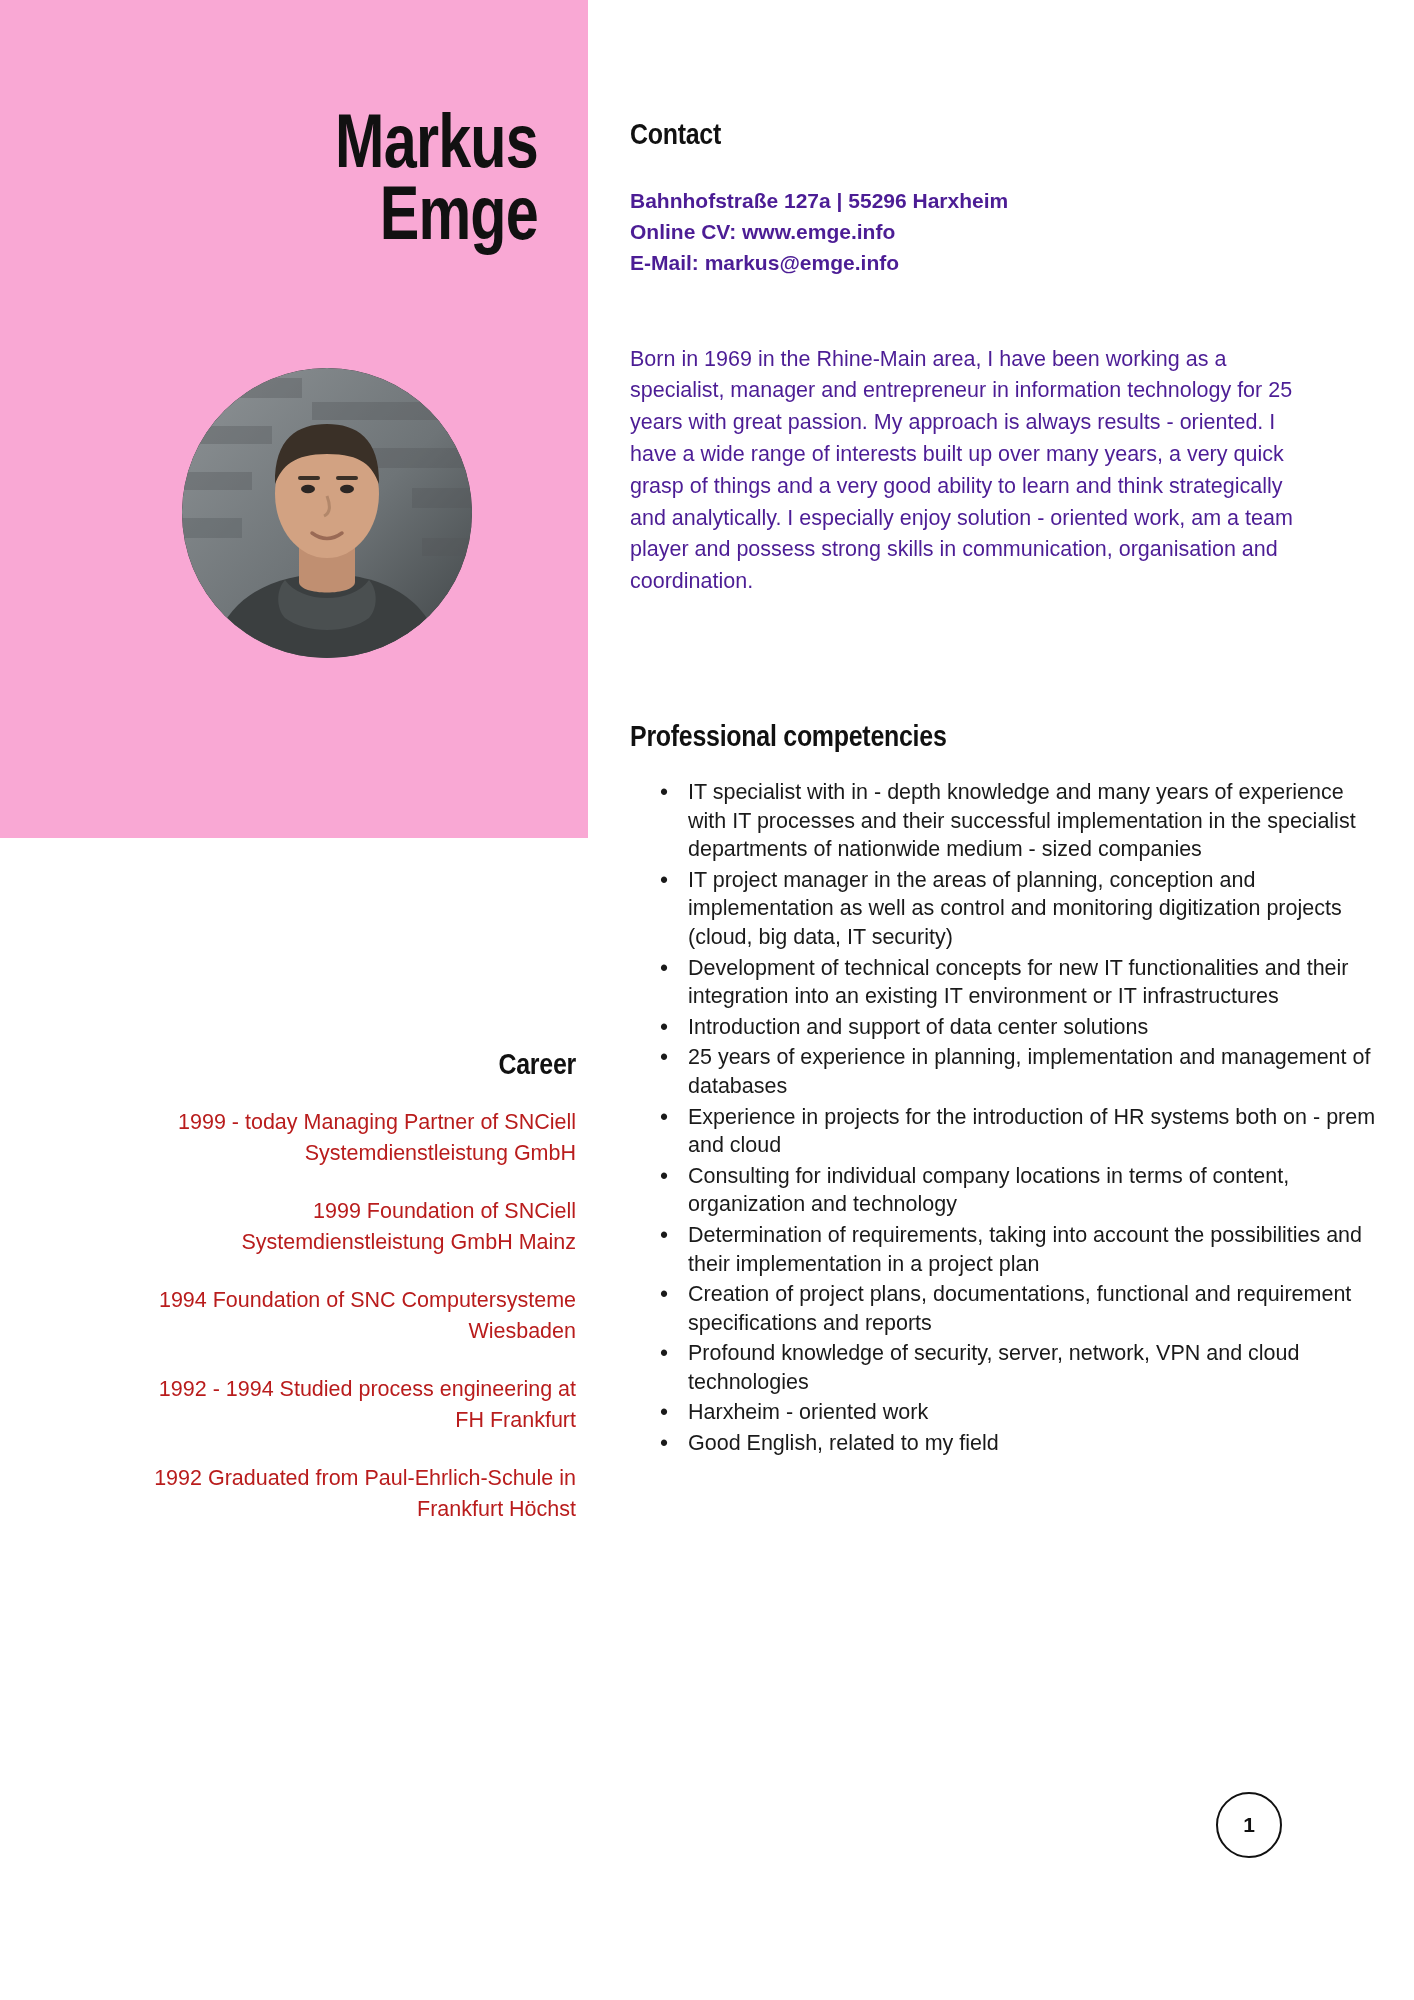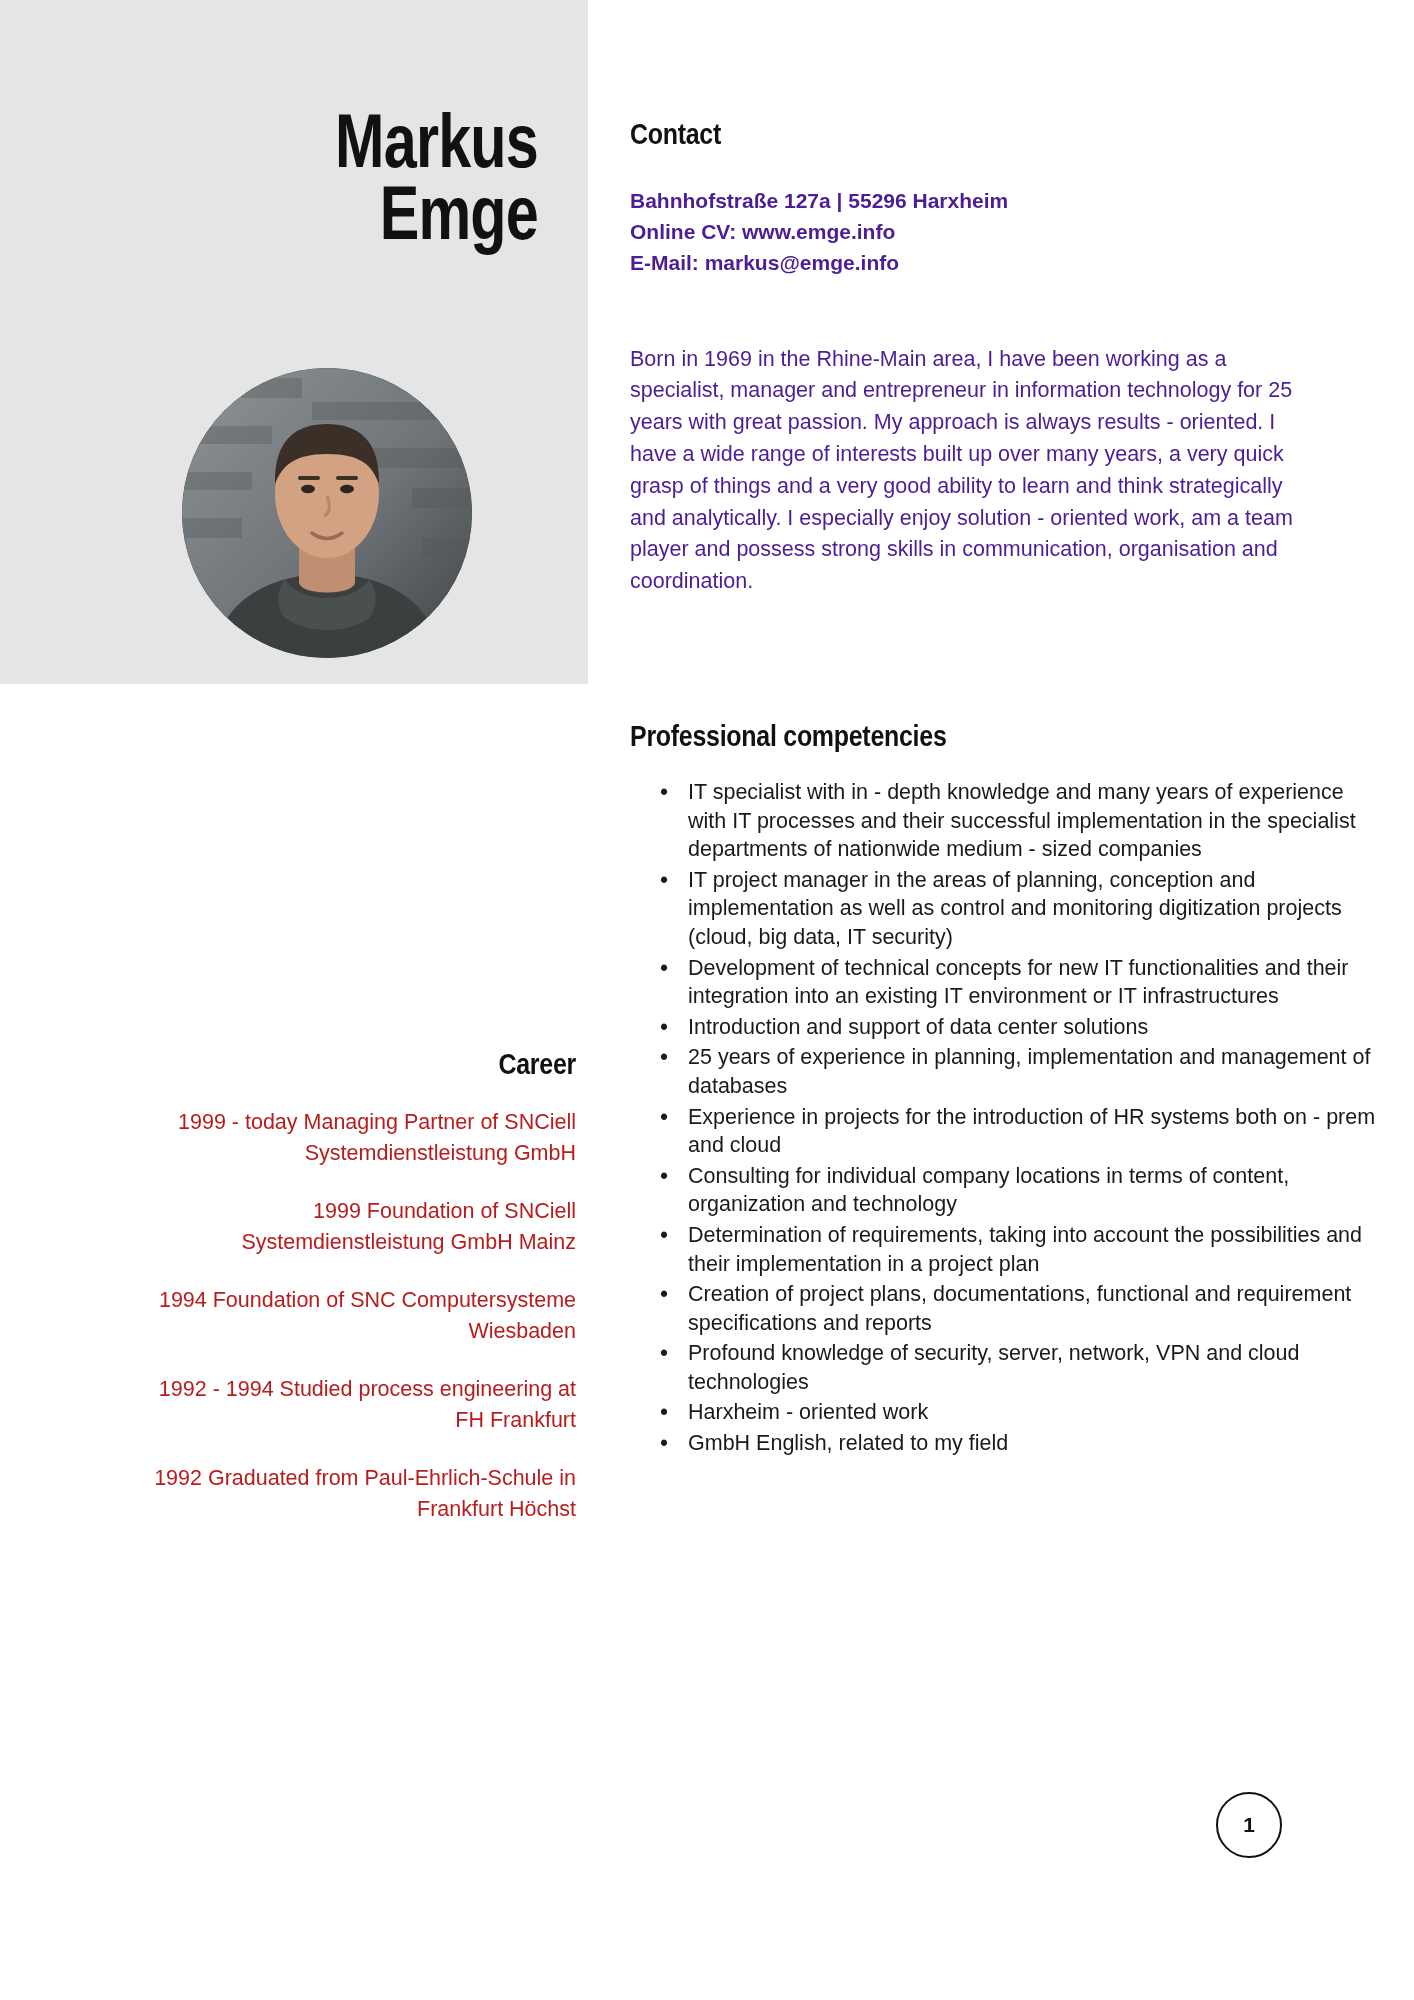--- a/index.html
+++ b/index.html
@@ -15,22 +15,22 @@
     color: #1a1a1a;
     overflow: hidden;
   }
 
   
   .left-panel {
     position: absolute;
     left: 0;
     top: 0;
     width: 588px;
-    height: 684px;
-    background: #e5e5e5;
+    height: 838px;
+    background: #f9a8d4;
   }
 
   .name-block {
     position: absolute;
     right: 50px;
     top: 105px;
     text-align: right;
     width: 500px;
   }
   .name-line {
@@ -251,17 +251,17 @@
     <li>IT project manager in the areas of planning, conception and implementation as well as control and monitoring digitization projects (cloud, big data, IT security)</li>
     <li>Development of technical concepts for new IT functionalities and their integration into an existing IT environment or IT infrastructures</li>
     <li>Introduction and support of data center solutions</li>
     <li>25 years of experience in planning, implementation and management of databases</li>
     <li>Experience in projects for the introduction of HR systems both on - prem and cloud</li>
     <li>Consulting for individual company locations in terms of content, organization and technology</li>
     <li>Determination of requirements, taking into account the possibilities and their implementation in a project plan</li>
     <li>Creation of project plans, documentations, functional and requirement specifications and reports</li>
     <li>Profound knowledge of security, server, network, VPN and cloud technologies</li>
     <li>Harxheim - oriented work</li>
-    <li>GmbH English, related to my field</li>
+    <li>Good English, related to my field</li>
   </ul>
 </div>
 
 <div class="page-num">1</div>
 
 </body></html>

